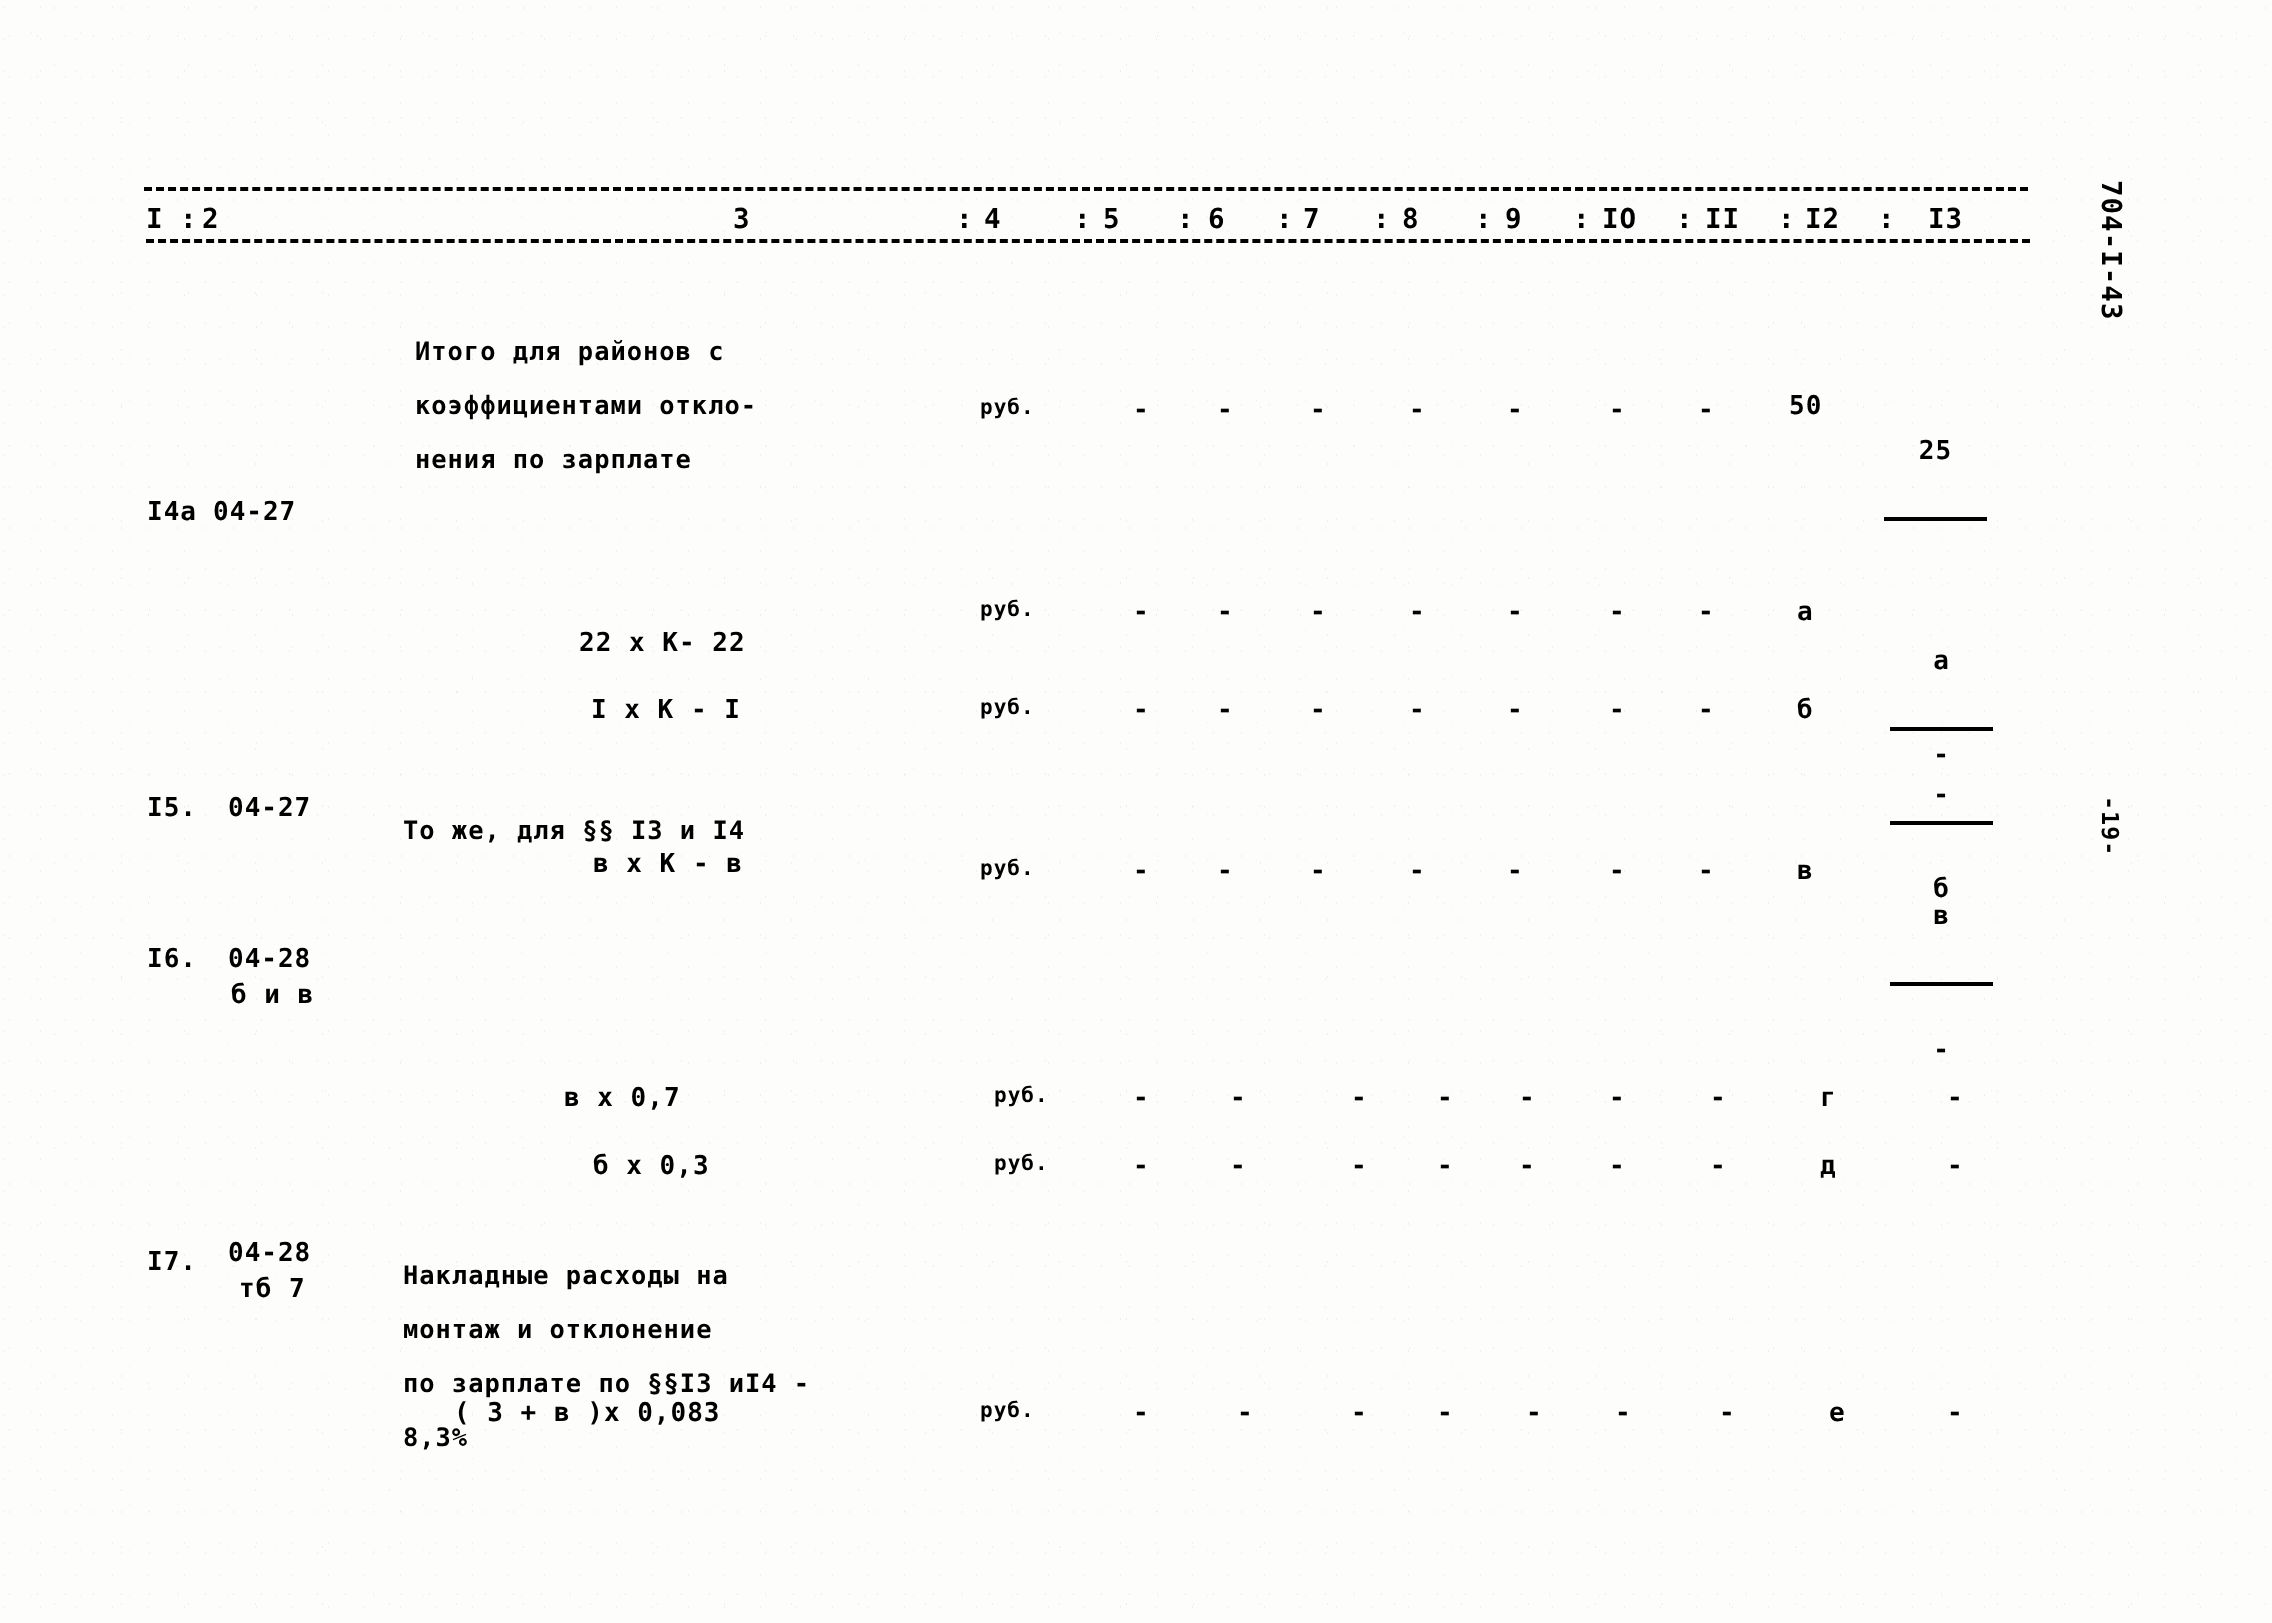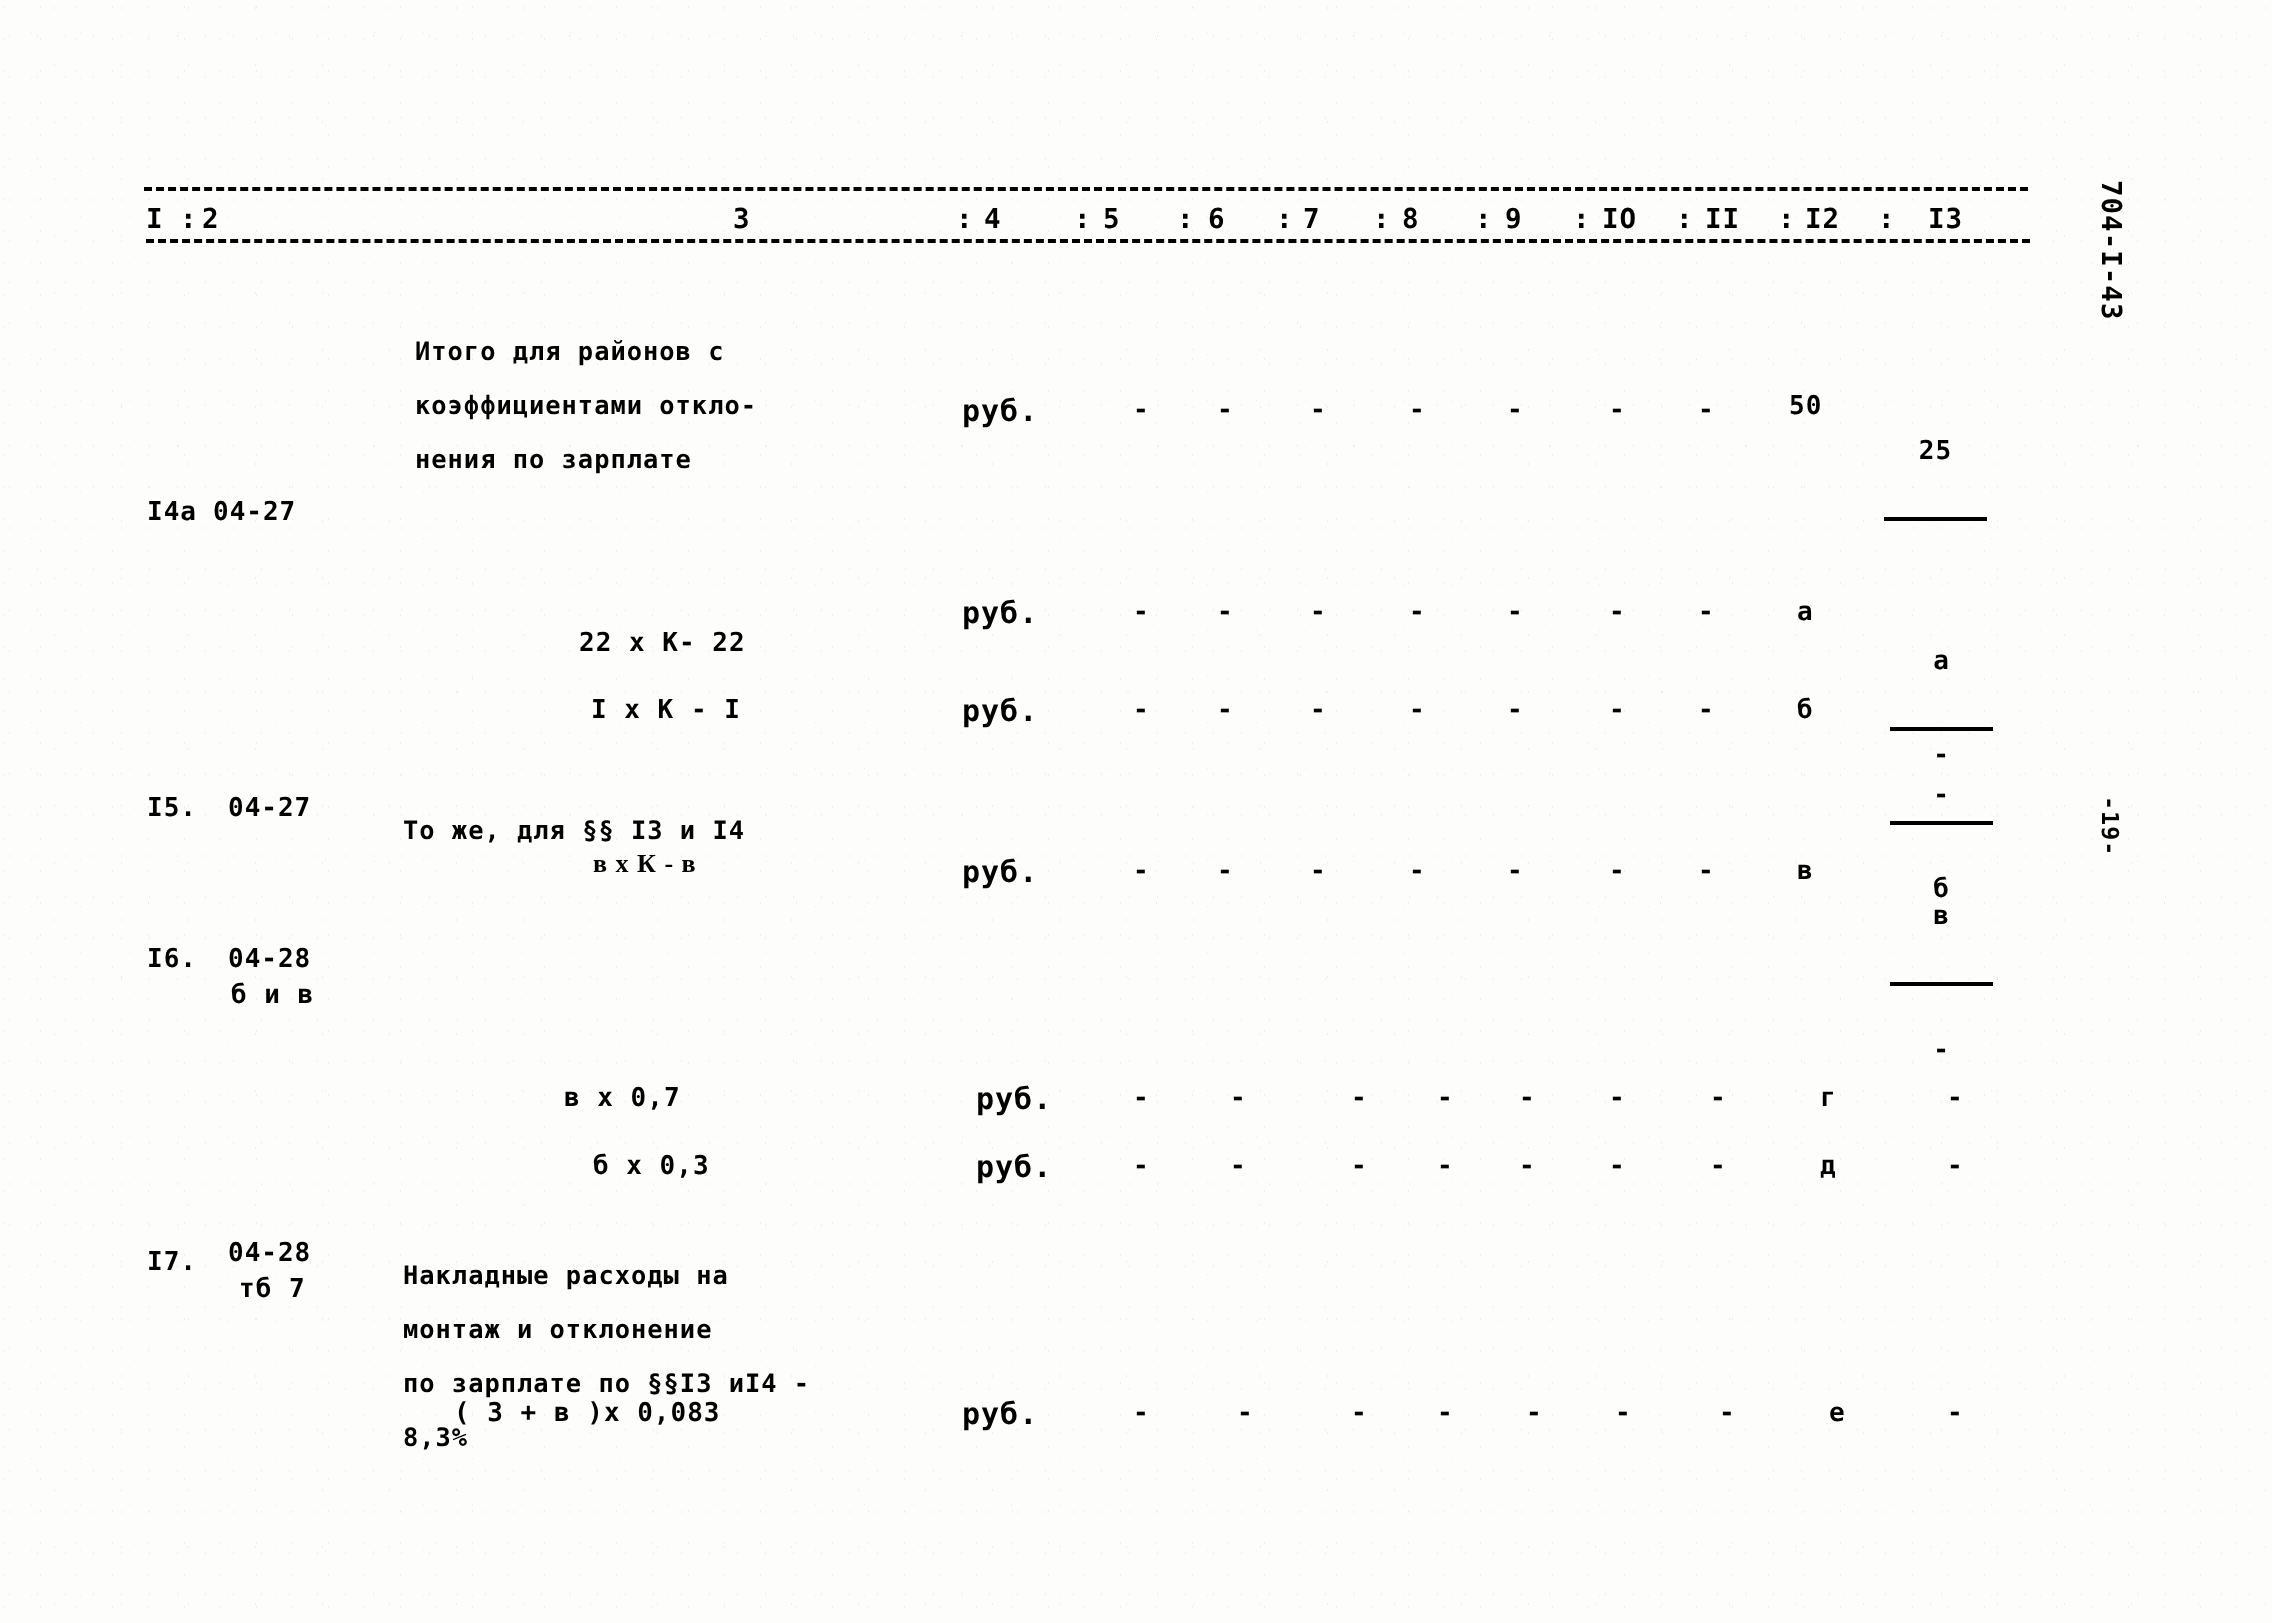--- a/index.html
+++ b/index.html
@@ -63,21 +63,21 @@
   }
 
   
   .blk { position: absolute; }
   .blk .ln {
     font-size: 25.4px;
     line-height: 32px;
     white-space: pre;
   }
   .code { position: absolute; font-size: 26px; line-height: 32px; white-space: pre; }
-  .unit { position: absolute; font-size: 30px; white-space: pre; }
+  .unit { position: absolute; font-size: 21px; white-space: pre; margin-left: 18px; }
   .dash1 { position: absolute; font-size: 26px; }
 
   .val { position: absolute; font-size: 26px; white-space: pre; }
 
   
   .frac {
     position: absolute;
     text-align: center;
     font-size: 26px;
     line-height: 25px;
@@ -201,21 +201,21 @@
     <span class="bot">б</span>
   </div>
 
   <div class="tw ink code" style="left:147px; top:792px;">I5.</div>
   <div class="tw ink code" style="left:228px; top:792px;">04-27</div>
 
   <div class="blk tw ink" style="left:403px; top:792px;">
     <div class="ln">То же, для §§ I3 и I4</div>
   </div>
 
-  <div class="tw ink val" style="left:593px; top:851px;font-family:Liberation Serif, serif;">в х К - в</div>
+  <div class="tw ink val" style="left:593px; top:851px;">в х К - в</div>
   <div class="tw ink unit" style="left:962px; top:858px;">руб.</div>
 
   <div class="tw ink dash1" style="left:1133px; top:858px;">-</div>
   <div class="tw ink dash1" style="left:1217px; top:858px;">-</div>
   <div class="tw ink dash1" style="left:1310px; top:858px;">-</div>
   <div class="tw ink dash1" style="left:1409px; top:858px;">-</div>
   <div class="tw ink dash1" style="left:1507px; top:858px;">-</div>
   <div class="tw ink dash1" style="left:1609px; top:858px;">-</div>
   <div class="tw ink dash1" style="left:1698px; top:858px;">-</div>
 

